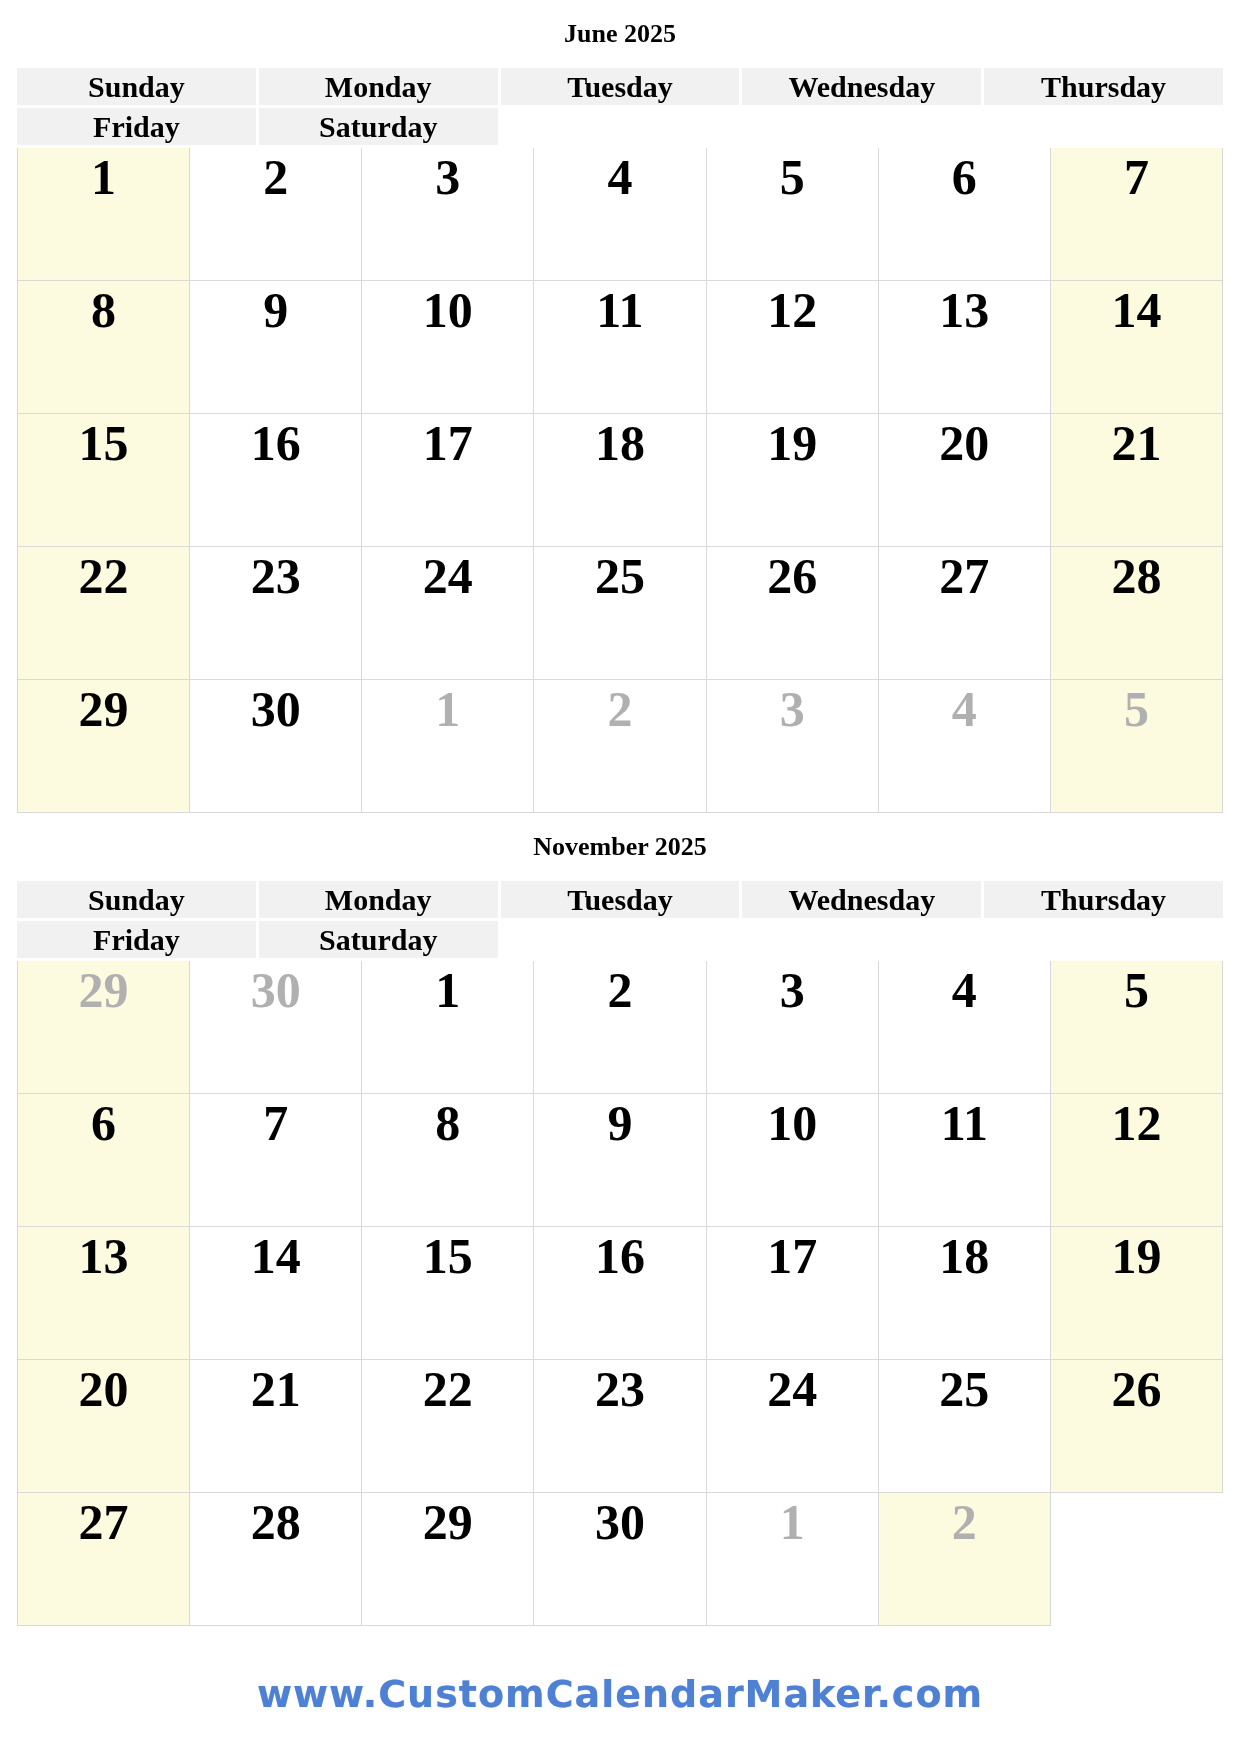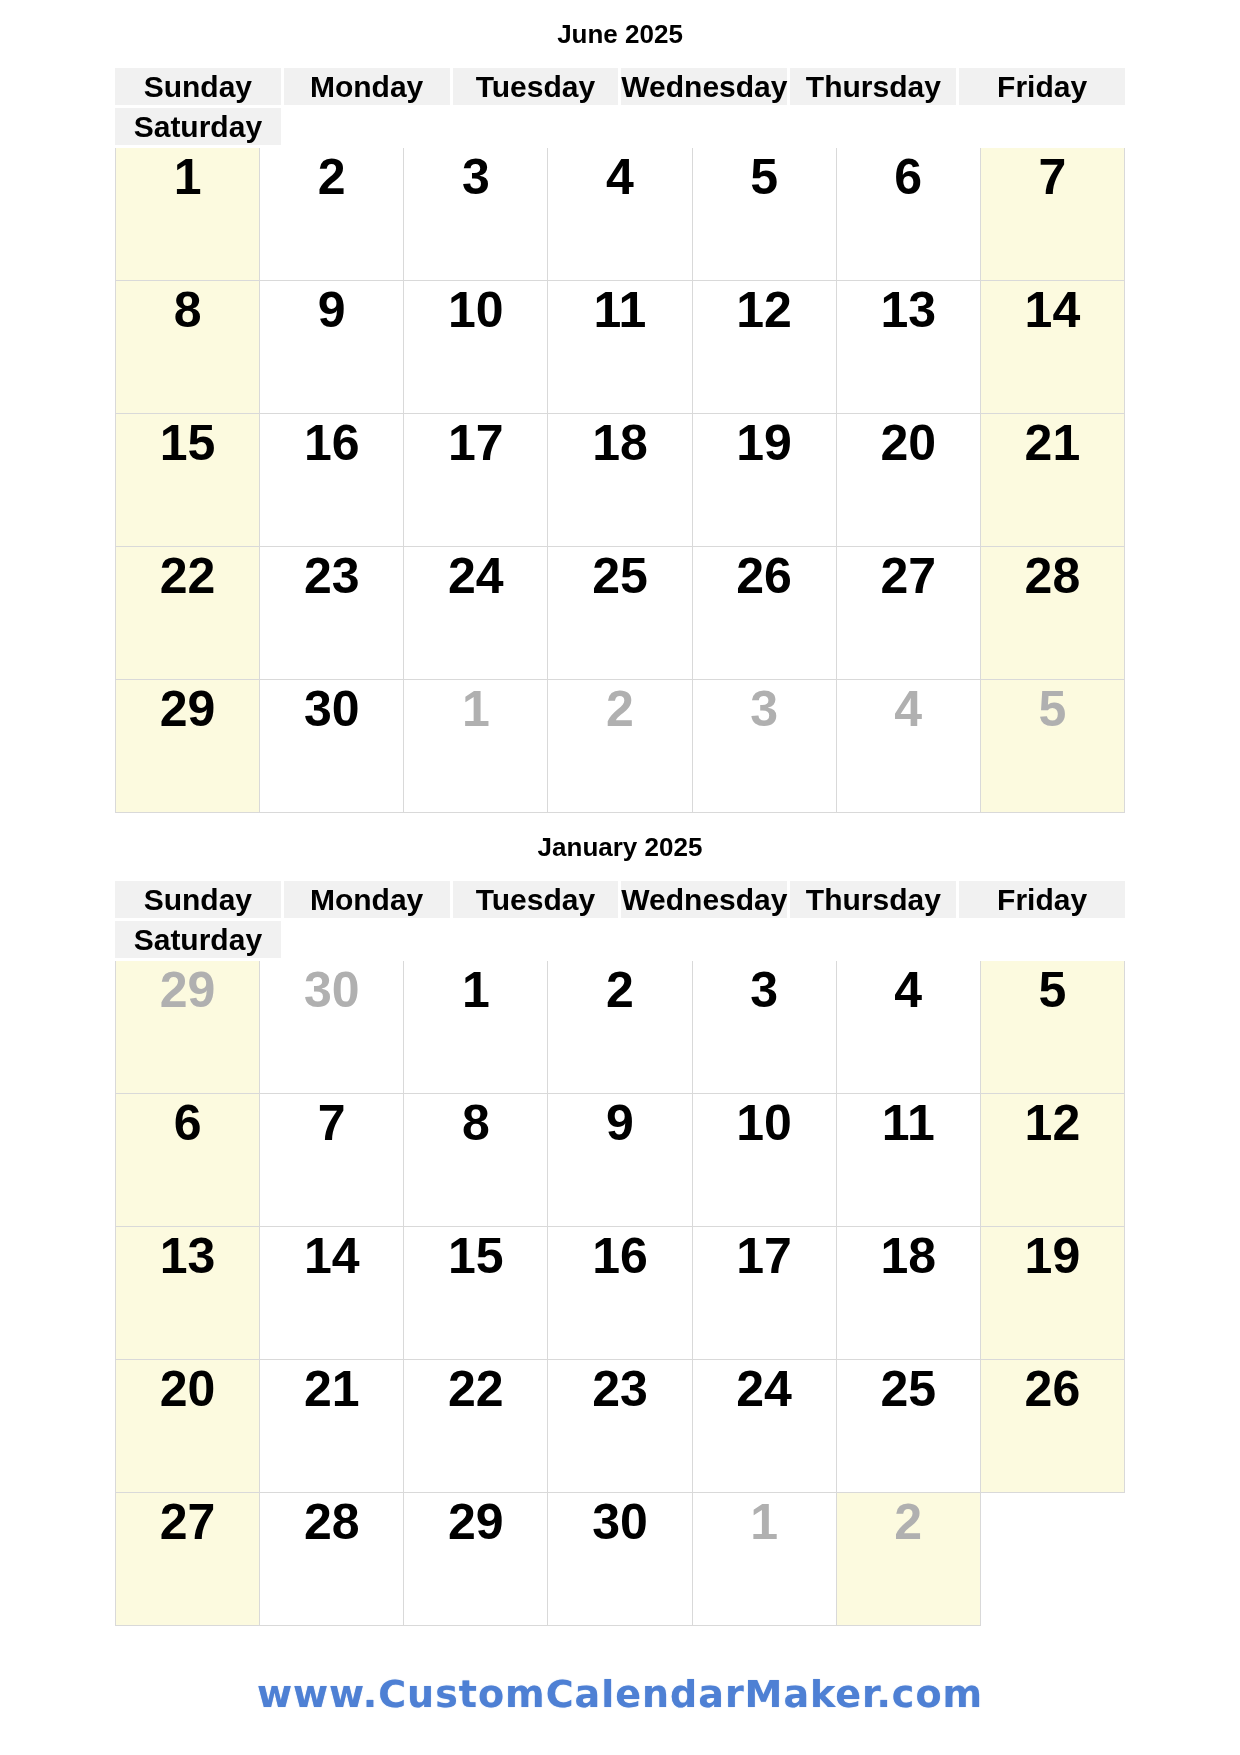--- a/index.html
+++ b/index.html
@@ -11,34 +11,35 @@
     width: 1240px;
     height: 1755px;
     overflow: hidden;
     font-family: "Liberation Sans", sans-serif;
   }
   .page {
     width: 1240px;
     min-height: 1755px;
   }
   .month {
-    width: 1010px;
+    width: 1206px;
     margin: 11px auto;
+    font-family: Liberation Serif, serif;
   }
   .month-title {
     margin: 16px 0 16px 0;
     text-align: center;
     font-size: 26px;
     line-height: 36px;
     font-weight: 700;
     color: #000000;
   }
   .weekdays {
     display: grid;
-    grid-template-columns: repeat(6, 1fr);
+    grid-template-columns: repeat(5, 1fr);
     gap: 3px;
     margin-bottom: 3px;
   }
   .wd {
     height: 37px;
     line-height: 37px;
     text-align: center;
     font-weight: 700;
     font-size: 30px;
     color: #000000;
@@ -131,21 +132,21 @@
           <div class="cell weekend"><span class="num">29</span></div>
           <div class="cell"><span class="num">30</span></div>
           <div class="cell muted"><span class="num">1</span></div>
           <div class="cell muted"><span class="num">2</span></div>
           <div class="cell muted"><span class="num">3</span></div>
           <div class="cell muted"><span class="num">4</span></div>
           <div class="cell weekend muted"><span class="num">5</span></div>
         </div>
       </section>
       <section class="month">
-        <h2 class="month-title">January 2025</h2>
+        <h2 class="month-title">November 2025</h2>
         <div class="weekdays">
           <div class="wd">Sunday</div>
           <div class="wd">Monday</div>
           <div class="wd">Tuesday</div>
           <div class="wd">Wednesday</div>
           <div class="wd">Thursday</div>
           <div class="wd">Friday</div>
           <div class="wd">Saturday</div>
         </div>
         <div class="days">

